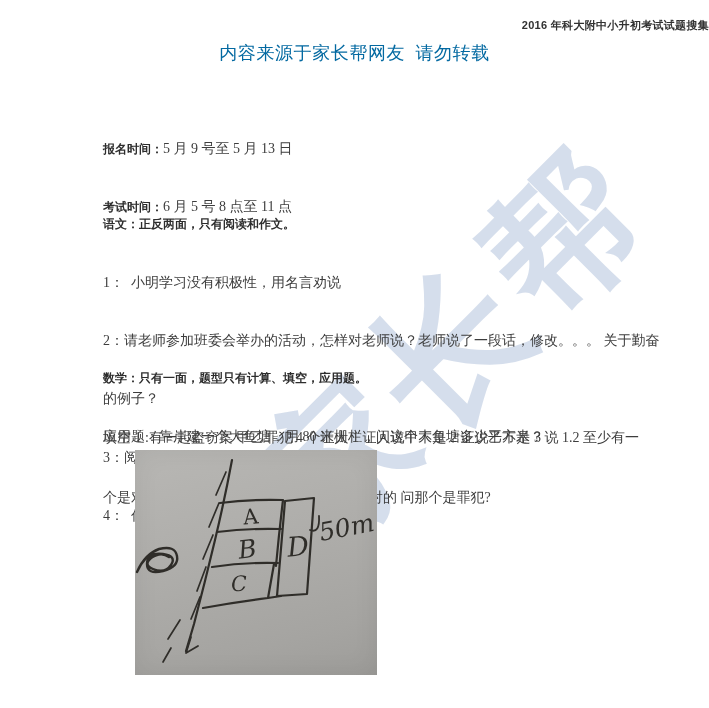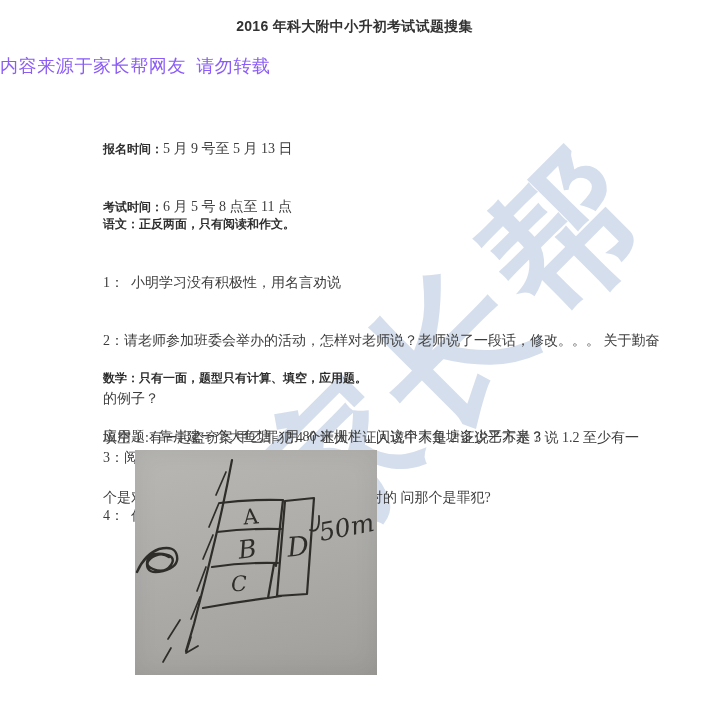--- a/index.html
+++ b/index.html
@@ -29,37 +29,37 @@
     transform: rotate(-45deg);
     white-space: nowrap;
     z-index: 0;
     user-select: none;
   }
   .title {
     position: absolute;
     top: 18px;
     left: 0;
     width: 100%;
-    text-align: center;
+    text-align: right;
     font-family: "Liberation Sans", sans-serif;
     font-weight: 700;
-    font-size: 14px;
+    font-size: 11px;
     color: #323232;
     letter-spacing: 0.3px;
     white-space: pre;
     z-index: 1;
   }
   .subtitle {
     position: absolute;
-    top: 54px;
+    top: 41px;
     left: 0;
     width: 100%;
-    text-align: left;
+    text-align: center;
     font-size: 18px;
-    color: #8b5cf6;
+    color: #0369a1;
     letter-spacing: 0.6px;
     white-space: pre;
     z-index: 1;
   }
   .block {
     position: absolute;
     left: 103px;
     width: 520px;
     font-size: 14px;
     white-space: pre;

